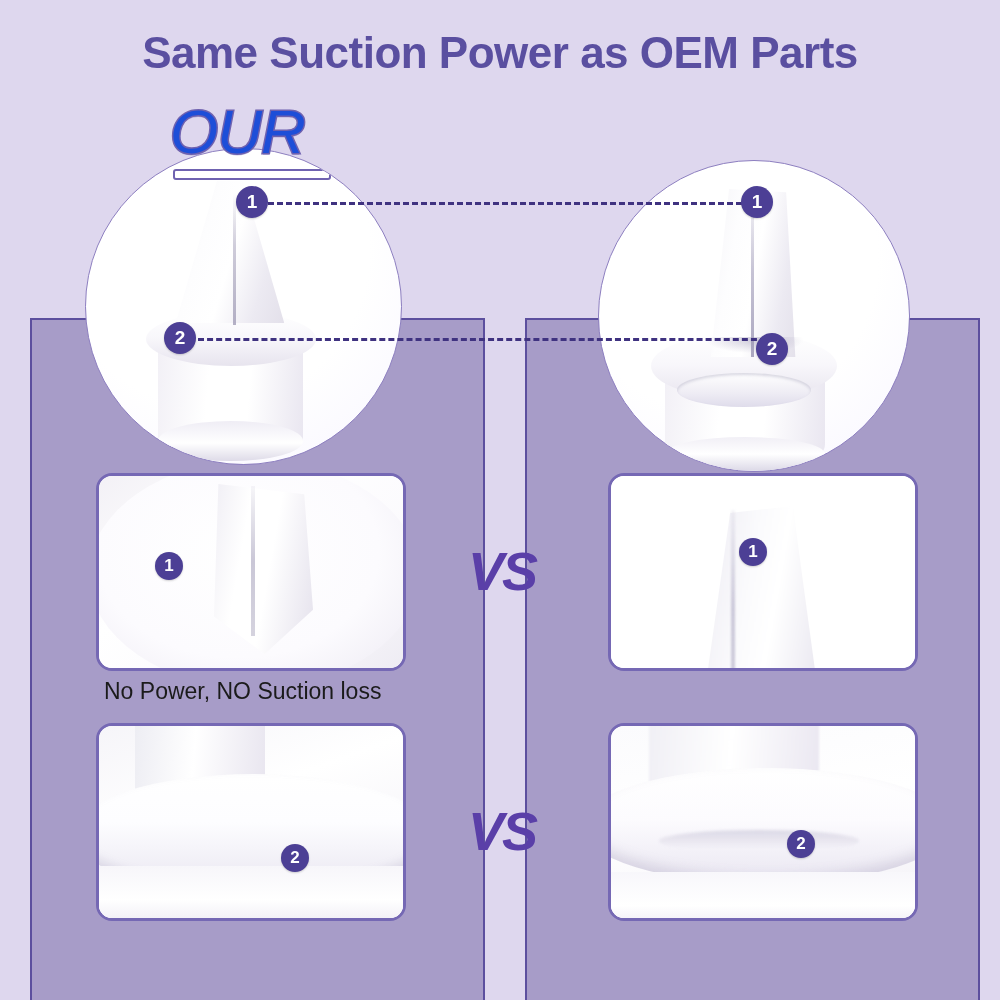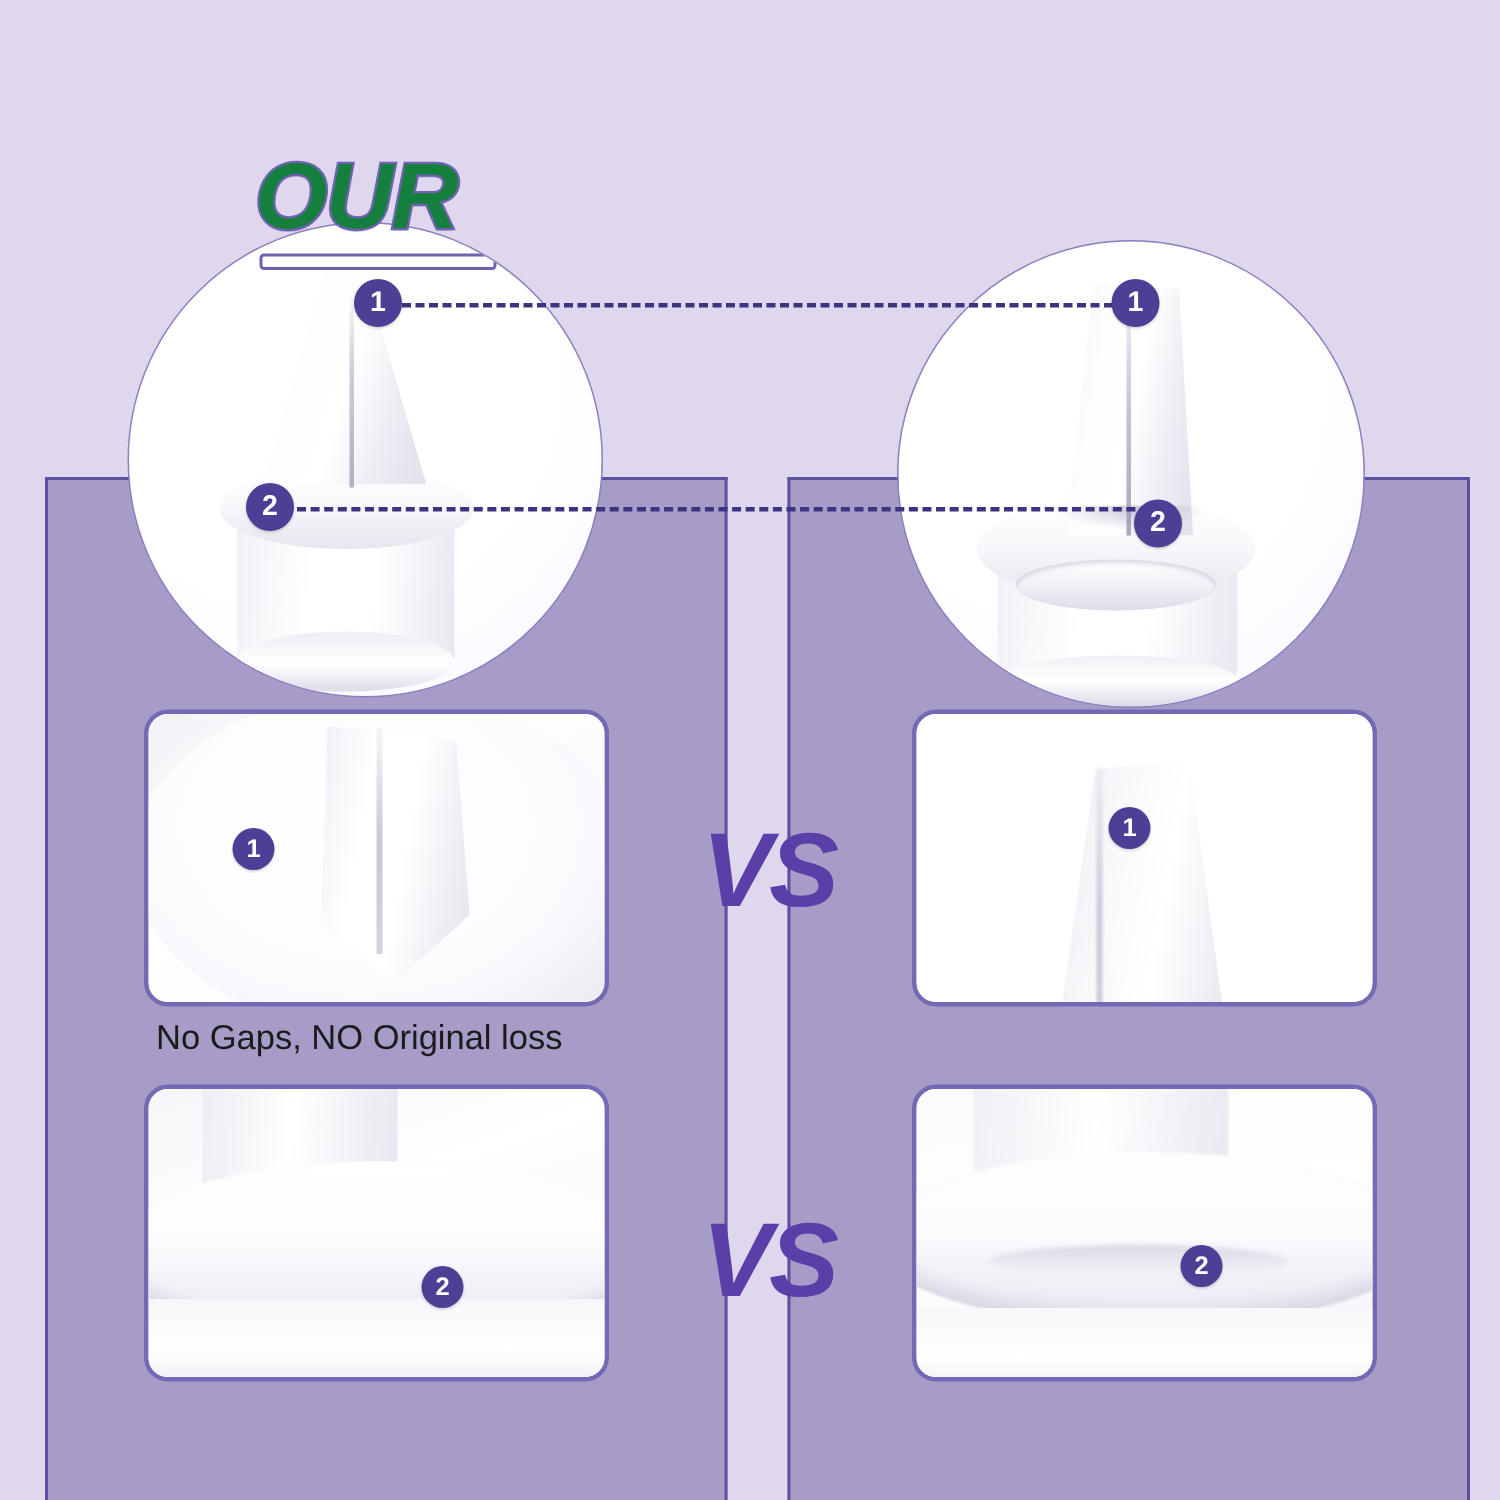--- a/index.html
+++ b/index.html
@@ -52,23 +52,23 @@
     background: radial-gradient(circle at 40% 32%, #ffffff 0%, #ffffff 55%, #fbfaff 78%, #f3f0fb 100%);
     border: 1.5px solid #8d7fc0;
     overflow: hidden;
   }
   #circle-our      { left: 85px;  top: 148px; width: 315px; height: 315px; }
   #circle-original { left: 598px; top: 160px; width: 310px; height: 310px; }
 
   
   .wordmark {
     position: absolute;
-    font-weight: bold;
+    font-weight: normal;
     font-style: italic;
-    color: #15803d;
+    color: #1d4ed8;
     white-space: nowrap;
     -webkit-text-stroke: 3px #6f62b0;
     paint-order: stroke fill;
     text-shadow: 0 2px 0 rgba(110,98,176,.35);
   }
   #label-our {
     left: 170px; top: 96px;
     font-size: 62px;
     letter-spacing: -1px;
   }
@@ -160,35 +160,36 @@
     font-size: 23px;
     color: #1b1b1b;
     white-space: nowrap;
   }
   #cap-1 { left: 104px; top: 678px; }
   #cap-2 { left: 108px; top: 928px; }
 
   
   .vs {
     position: absolute;
-    font-size: 70px;
+    font-size: 54px;
     font-weight: bold;
     font-style: italic;
     color: #5a3fa8;
     letter-spacing: -2px;
     z-index: 8;
   }
   #vs-1 { left: 468px; top: 540px; }
   #vs-2 { left: 468px; top: 800px; }
 </style>
 </head>
 <body>
 
 <div id="stage">
 
+  <div class="title">Same Suction Power as OEM Parts</div>
 
   <div id="col-left" class="col-panel"></div>
   <div id="col-right" class="col-panel"></div>
 
   <div id="circle-our" class="circle">
 
     <div class="valve-wrap" style="left:0; top:0; width:315px; height:315px;">
 
       <div class="valve-body" style="left:72px; top:190px; width:145px; height:108px; border-radius:6px 6px 10px 10px;"></div>
       <div class="valve-base" style="left:72px; top:272px; width:145px; height:40px; background:linear-gradient(180deg,#efedf5 0%,#ffffff 55%,#dedbe8 100%);"></div>
@@ -247,21 +248,21 @@
            background:radial-gradient(ellipse at 45% 40%, #ffffff 0%, #fcfbfe 55%, #eae7f1 100%);"></div>
 
       <div style="position:absolute; left:104px; top:8px; width:110px; height:170px;
            background:linear-gradient(100deg,#eceaf2 0%,#ffffff 36%,#ffffff 58%,#e4e1ec 100%);
            clip-path: polygon(14% 0%, 92% 6%, 100% 74%, 56% 100%, 10% 78%);"></div>
       <div style="position:absolute; left:152px; top:10px; width:4px; height:150px;
            background:linear-gradient(180deg,rgba(170,165,192,.1) 0%,rgba(158,153,182,.55) 50%,rgba(150,145,174,.4) 100%);"></div>
     </div>
     <div class="badge sm" style="left:56px; top:76px;">1</div>
   </div>
-  <div id="cap-1" class="caption">No Gaps, NO Original loss</div>
+  <div id="cap-1" class="caption">No Power, NO Suction loss</div>
 
   <div id="card-our-2" class="photo-card">
     <div class="photo-inner" style="background:linear-gradient(160deg,#f6f5f9 0%,#ffffff 40%,#f0eef5 100%);">
 
       <div style="position:absolute; left:36px; top:-8px; width:130px; height:96px;
            background:linear-gradient(95deg,#ededf3 0%,#ffffff 45%,#e8e5ef 100%); border-radius:0 0 10px 10px;"></div>
 
       <div style="position:absolute; left:-26px; top:48px; width:360px; height:120px; border-radius:50%;
            background:linear-gradient(180deg,#ffffff 0%,#fdfdff 40%,#e8e5f0 100%);
            box-shadow: inset 0 -6px 10px rgba(150,145,176,.22);"></div>

